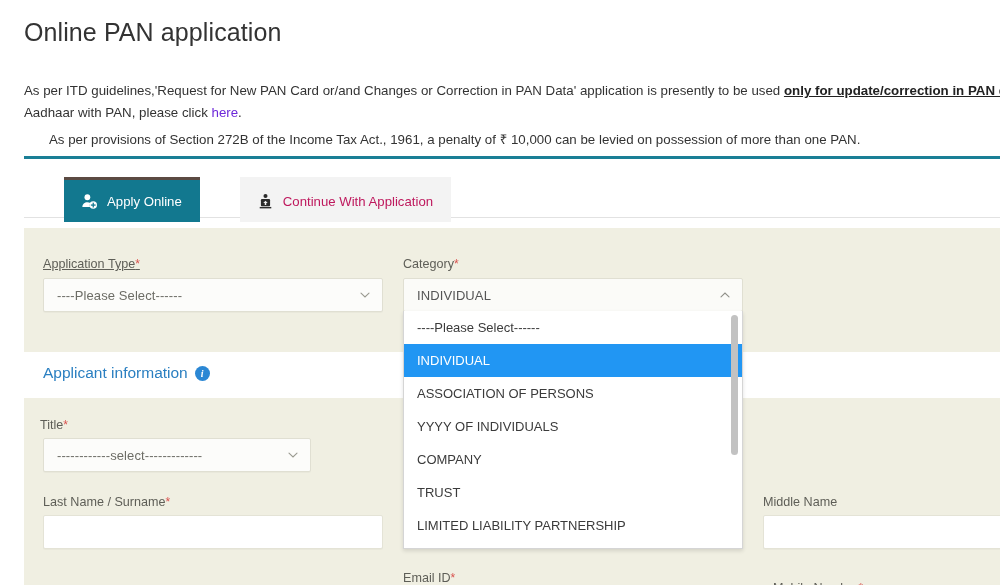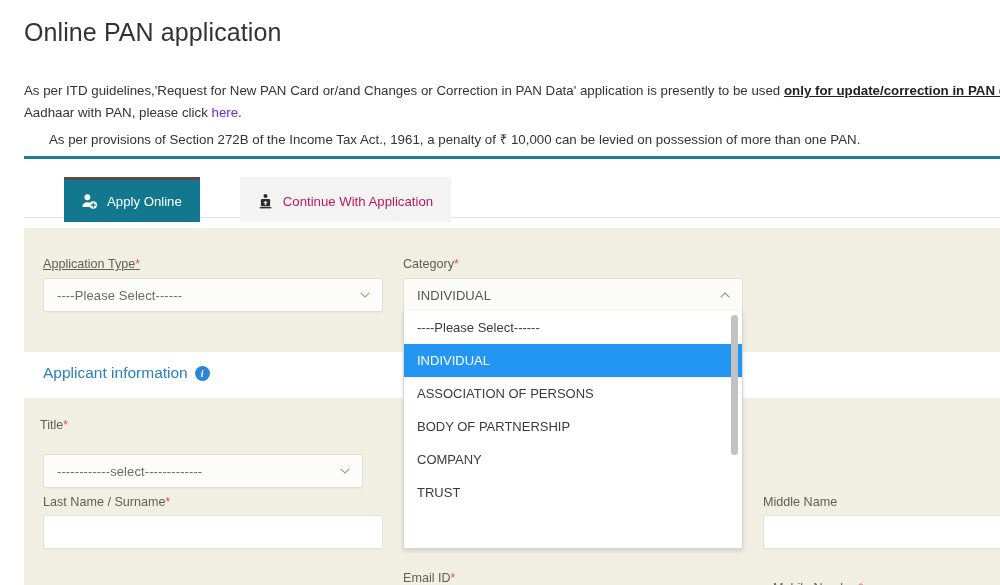--- a/index.html
+++ b/index.html
@@ -288,21 +288,21 @@
         <span>Applicant information</span>
         <span class="info-badge">i</span>
       </div>
     </div>
 
     <div class="panel-bottom">
 
       <div class="field-label" style="left:16px; top:20px;">
         <span>Title</span><span class="req">*</span>
       </div>
-      <div class="select-box" style="left:19px; top:56px; width:320px;">
+      <div class="select-box" style="left:19px; top:40px; width:268px;">
         <span class="sel-text">------------select-------------</span>
         <svg class="caret" viewBox="0 0 10 10">
           <path d="M1 3.2 L5 7 L9 3.2" stroke="#9a9a90" stroke-width="1.1" fill="none" stroke-linecap="round"></path>
         </svg>
       </div>
 
       <div class="field-label" style="left:19px; top:97px;">
         <span>Last Name / Surname</span><span class="req">*</span>
       </div>
       <div class="text-box" style="left:19px; top:117px; width:340px;"></div>
@@ -322,22 +322,23 @@
       </div>
 
     </div>
   </div>
 
   <div class="dropdown-open">
     <div class="dd-list" id="dd-list">
         <div class="dd-option">----Please Select------</div>
         <div class="dd-option selected">INDIVIDUAL</div>
         <div class="dd-option">ASSOCIATION OF PERSONS</div>
-        <div class="dd-option">BODY OF PARTNERSHIP</div>
+        <div class="dd-option">YYYY OF INDIVIDUALS</div>
         <div class="dd-option">COMPANY</div>
         <div class="dd-option">TRUST</div>
+        <div class="dd-option">LIMITED LIABILITY PARTNERSHIP</div>
       </div>
     <div class="dd-scrollbar">
       <div class="dd-thumb"></div>
     </div>
   </div>
 
 </div>
 
 </body></html>

